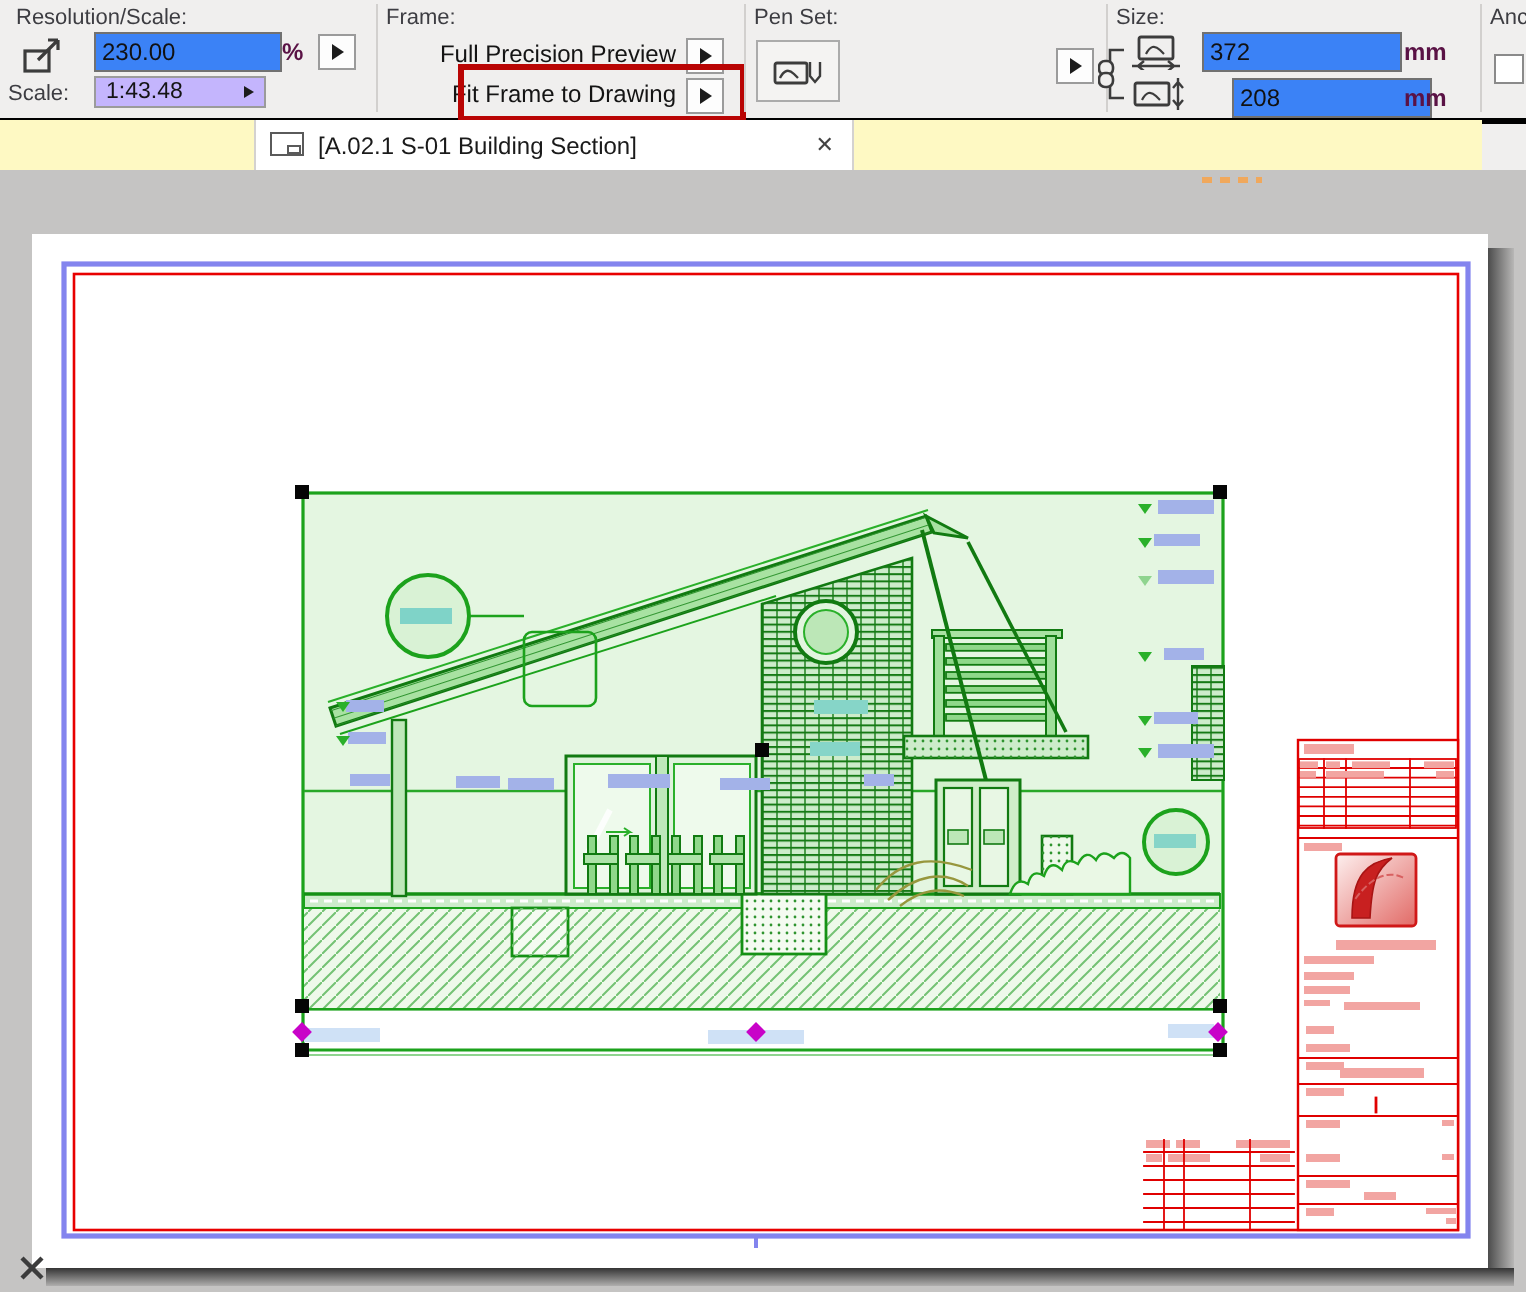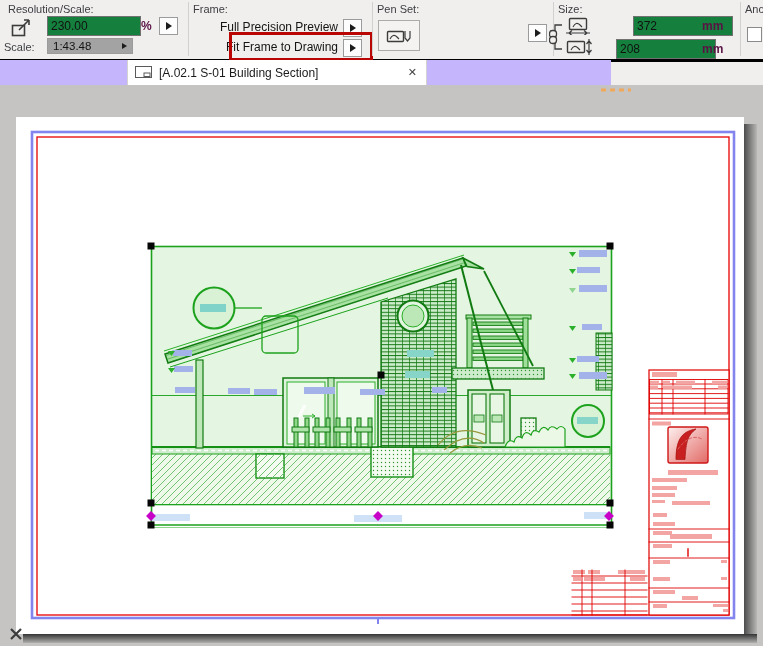--- a/index.html
+++ b/index.html
@@ -2,34 +2,34 @@
 <html><head>
 <meta charset="utf-8">
 <style>
   html,body{margin:0;padding:0;}
   body{width:763px;height:646px;overflow:hidden;font-family:"Liberation Sans",sans-serif;-webkit-font-smoothing:antialiased;}
   .app{position:relative;width:763px;height:646px;background:#f0efee;}
   
   .toolbar{position:absolute;left:0;top:0;width:763px;height:59px;background:#f0efee;border-bottom:3px solid #000000;}
   .toolbar .seclabel{position:absolute;font-size:11px;color:#3d3d42;white-space:nowrap;}
   .vdiv{position:absolute;top:2px;width:1px;height:54px;background:#d2d0ce;}
-  .numbox{position:absolute;height:18px;border:1px solid #717171;background:#15803d;font-size:12px;color:#111;
+  .numbox{position:absolute;height:18px;border:1px solid #717171;background:#3b82f6;font-size:12px;color:#111;
           font-family:"Liberation Sans",sans-serif;padding:0 3px;box-sizing:content-box;outline:none;}
   .unit{position:absolute;font-size:12px;color:#5a1245;font-weight:bold;}
   .btn-arrow{position:absolute;width:17px;height:16px;border:1px solid #9b9b9b;background:#fdfdfd;
              display:flex;align-items:center;justify-content:center;}
   .tri{width:0;height:0;border-left:6px solid #1c1c1c;border-top:4px solid transparent;border-bottom:4px solid transparent;}
-  .dropdown{position:absolute;border:1px solid #9b9b9b;background:#a3a3a3;display:flex;align-items:center;
+  .dropdown{position:absolute;border:1px solid #9b9b9b;background:#c4b5fd;display:flex;align-items:center;
             font-size:11.5px;color:#141414;padding:0 5px;justify-content:space-between;}
   .menutext{position:absolute;font-size:12px;color:#141414;text-align:right;white-space:nowrap;}
   .red-annot{position:absolute;left:229px;top:32px;width:138px;height:23px;border:3px solid #b90504;pointer-events:none;}
   .iconbtn{position:absolute;border:1px solid #ababab;background:#f4f3f2;display:flex;align-items:center;justify-content:center;}
   .checkbox{position:absolute;width:13px;height:13px;border:1px solid #8a8a8a;background:#fff;}
   
-  .tabbar{position:absolute;left:0;top:60px;width:611px;height:25px;background:#c4b5fd;}
+  .tabbar{position:absolute;left:0;top:60px;width:741px;height:25px;background:#fef9c3;}
   .tab{position:absolute;left:127px;top:0;width:298px;height:25px;background:#fff;border-left:1px solid #d4d2d0;
        border-right:1px solid #d4d2d0;display:flex;align-items:center;}
   .tab-title{font-size:12px;color:#1a1a1a;margin-left:6px;white-space:nowrap;}
   .tab-close{margin-left:auto;margin-right:9px;font-size:11px;color:#444;cursor:default;}
   
   .canvas{position:absolute;left:0;top:85px;width:763px;height:561px;background:#c5c4c3;}
   svg{display:block;}
 </style>
 </head>
 <body>
@@ -100,21 +100,21 @@
         <path d="M1 16 h24 M4 16 l3-2.5 M4 16 l3 2.5 M22 16 l-3-2.5 M22 16 l-3 2.5" fill="none" stroke="#3c3c3c" stroke-width="1.2"></path>
       </svg>
     </span>
     <span style="position:absolute;left:565px;top:38px">
       <svg width="32" height="18" viewBox="0 0 32 18">
         <rect x="2.5" y="3.5" width="17" height="11" rx="1" fill="none" stroke="#3c3c3c" stroke-width="1.4"></rect>
         <path d="M6 12 Q9 6 13 10 L15 12" fill="none" stroke="#3c3c3c" stroke-width="1.1"></path>
         <path d="M24 1 v16 M24 3 l-2.5 3 M24 3 l2.5 3 M24 15 l-2.5-3 M24 15 l2.5-3" fill="none" stroke="#3c3c3c" stroke-width="1.2"></path>
       </svg>
     </span>
-    <input class="numbox" style="left: 601px; top: 16px; width: 92px; margin-left: 32px;" value="372">
+    <input class="numbox" style="left: 601px; top: 16px; width: 92px;" value="372">
     <span class="unit" style="left:702px;top:19px">mm</span>
     <input class="numbox" style="left: 616px; top: 39px; width: 92px;" value="208">
     <span class="unit" style="left:702px;top:42px">mm</span>
 
     <div class="vdiv" style="left:740px"></div>
 
     <span class="seclabel" style="left:745px;top:3px">Anch</span>
     <div class="checkbox" style="left:747px;top:27px"></div>
   </div>
 

